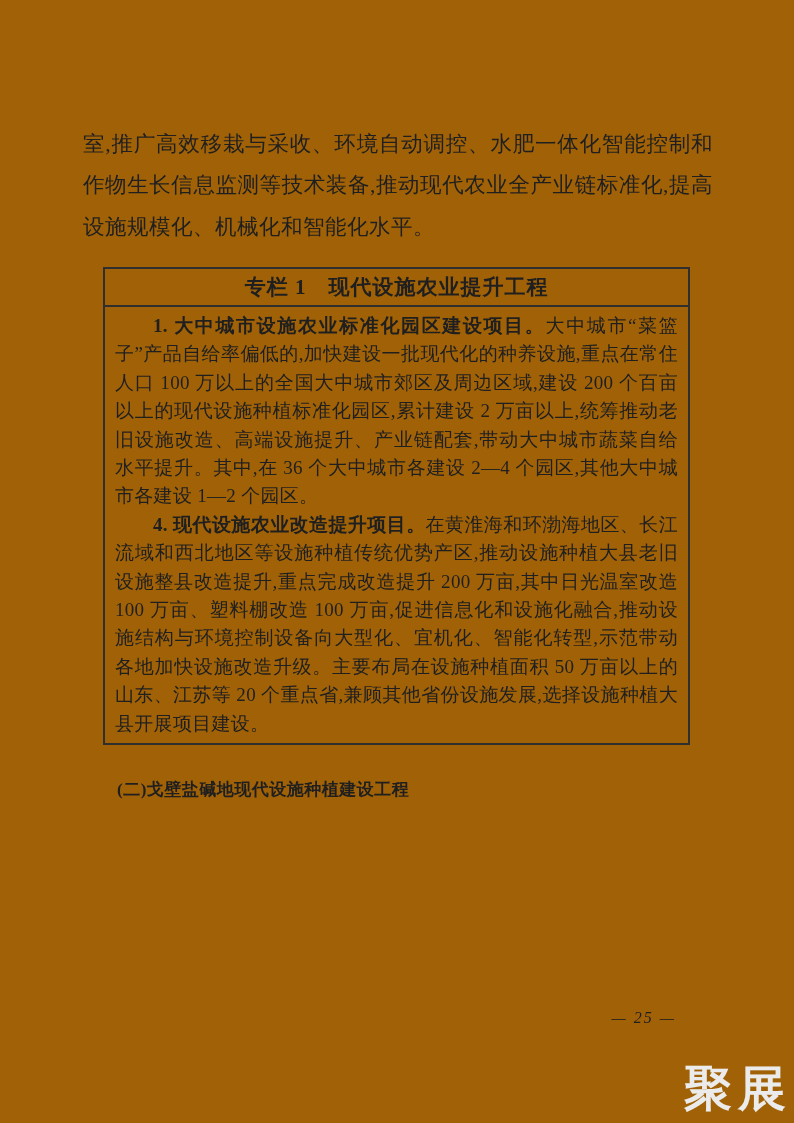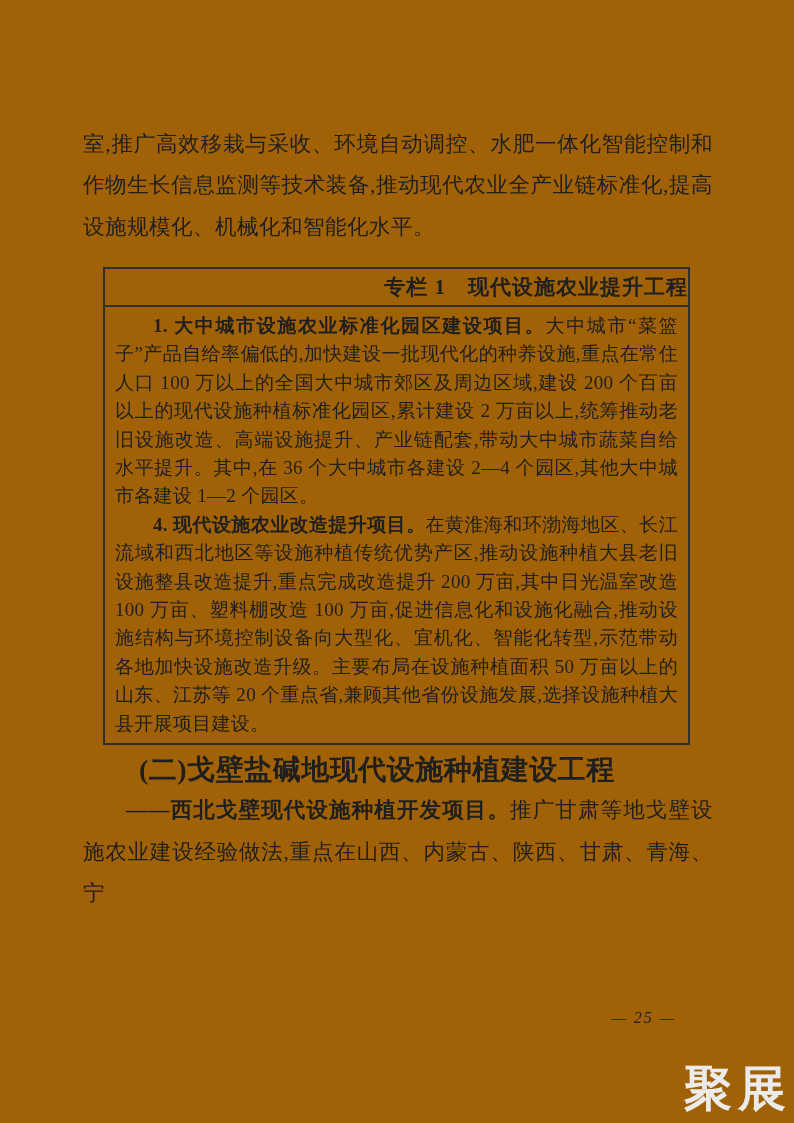--- a/index.html
+++ b/index.html
@@ -30,43 +30,43 @@
   .lead { font-weight: bold; }
 
   
   .box {
     margin: 19px 23px 0 20px;
     border: 2px solid #2f2f2f;
   }
   .box-title {
     margin: 0;
     padding: 4px 0 3px;
-    text-align: right;
+    text-align: center;
     font-size: 21px;
     font-weight: bold;
     line-height: 29px;
     border-bottom: 2px solid #2f2f2f;
     letter-spacing: 1px;
   }
   .box-body {
     padding: 5px 10px 5px 10px;
   }
   .box-para {
     margin: 0;
     font-size: 19px;
     line-height: 28.4px;
     text-align: justify;
     text-indent: 2em;
     letter-spacing: 0.3px;
   }
 
   .section-heading {
-    margin: 4px 0 0 0;
+    margin: 24px 0 0 0;
     padding-left: 2em;
-    font-size: 28px;
+    font-size: 17px;
     font-weight: bold;
     line-height: 41.3px;
     letter-spacing: 0.5px;
   }
 
   .page-number {
     position: absolute;
     top: 1006px;
     right: 118px;
     font-size: 16px;
@@ -100,20 +100,19 @@
       <div class="box-title">专栏 1　现代设施农业提升工程</div>
       <div class="box-body">
         <p class="box-para"><span class="lead">1. 大中城市设施农业标准化园区建设项目。</span><span>大中城市“菜篮子”产品自给率偏低的,加快建设一批现代化的种养设施,重点在常住人口 100 万以上的全国大中城市郊区及周边区域,建设 200 个百亩以上的现代设施种植标准化园区,累计建设 2 万亩以上,统筹推动老旧设施改造、高端设施提升、产业链配套,带动大中城市蔬菜自给水平提升。其中,在 36 个大中城市各建设 2—4 个园区,其他大中城市各建设 1—2 个园区。</span></p>
         <p class="box-para"><span class="lead">4. 现代设施农业改造提升项目。</span><span>在黄淮海和环渤海地区、长江流域和西北地区等设施种植传统优势产区,推动设施种植大县老旧设施整县改造提升,重点完成改造提升 200 万亩,其中日光温室改造 100 万亩、塑料棚改造 100 万亩,促进信息化和设施化融合,推动设施结构与环境控制设备向大型化、宜机化、智能化转型,示范带动各地加快设施改造升级。主要布局在设施种植面积 50 万亩以上的山东、江苏等 20 个重点省,兼顾其他省份设施发展,选择设施种植大县开展项目建设。</span></p>
       </div>
     </div>
 
     <h3 class="section-heading">(二)戈壁盐碱地现代设施种植建设工程</h3>
 
 
-    <p class="para indent"><span class="lead">——西北戈壁现代设施种植开发项目。</span><span>推广甘肃等地戈壁设施农业建设经验做法,重点在山西、内蒙古、陕西、甘肃、青海、宁</span></p>
 
   </div>
 
   <div class="page-number">— 25 —</div>
 
   <div class="watermark">聚展</div>
 </div>
 
 </body></html>

